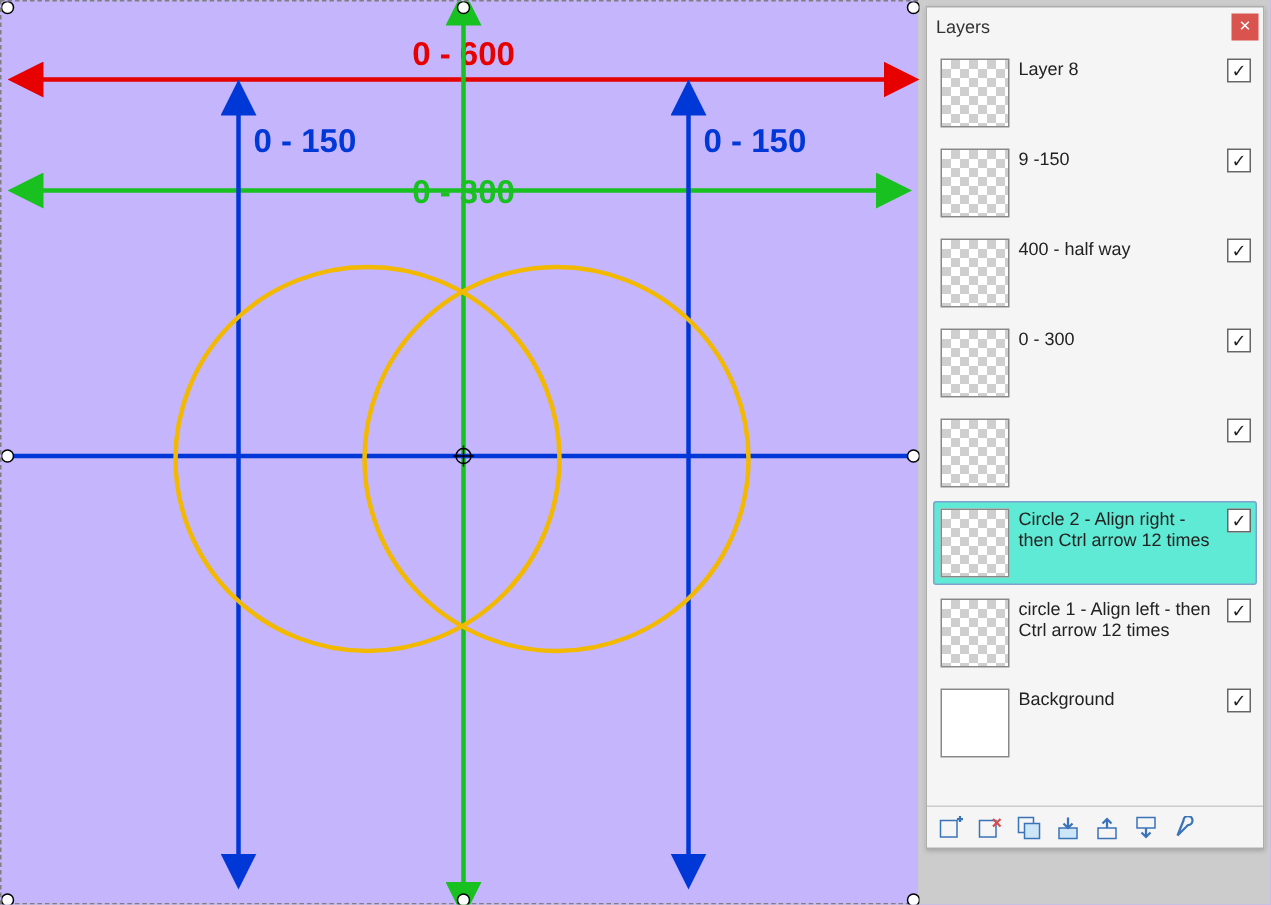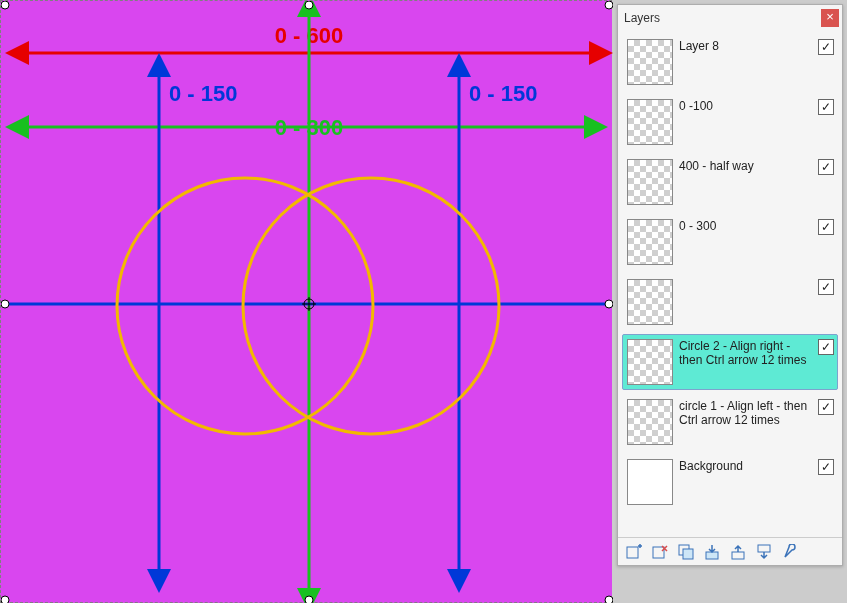--- a/index.html
+++ b/index.html
@@ -11,21 +11,21 @@
     background: #ccc;
     font-family: "Segoe UI", Tahoma, sans-serif;
     font-size: 12px;
     position: relative;
     overflow: hidden;
   }
   .canvas-area {
     position: absolute;
     left: 0; top: 0;
     width: 612px; height: 603px;
-    background: #d946ef;
+    background: #c4b5fd;
     border: 1px dashed #7f7f7f;
     border-right: 0;
   }
   .svg-stage {
     position: absolute;
     left: 0; top: 0;
     width: 612px; height: 603px;
     pointer-events: none;
   }
   .lbl { font-size: 22px; font-weight: 600; }
@@ -186,21 +186,21 @@
   </div>
 
   <div class="layers-list" id="layers-list">
       <div class="layer-row">
         <div class="thumb"></div>
         <div class="layer-name">Layer 8</div>
         <div class="vis-check checked"></div>
       </div>
       <div class="layer-row">
         <div class="thumb"></div>
-        <div class="layer-name">0 -100</div>
+        <div class="layer-name">9 -150</div>
         <div class="vis-check checked"></div>
       </div>
       <div class="layer-row">
         <div class="thumb"></div>
         <div class="layer-name">400 - half way</div>
         <div class="vis-check checked"></div>
       </div>
       <div class="layer-row">
         <div class="thumb"></div>
         <div class="layer-name">0 - 300</div>

